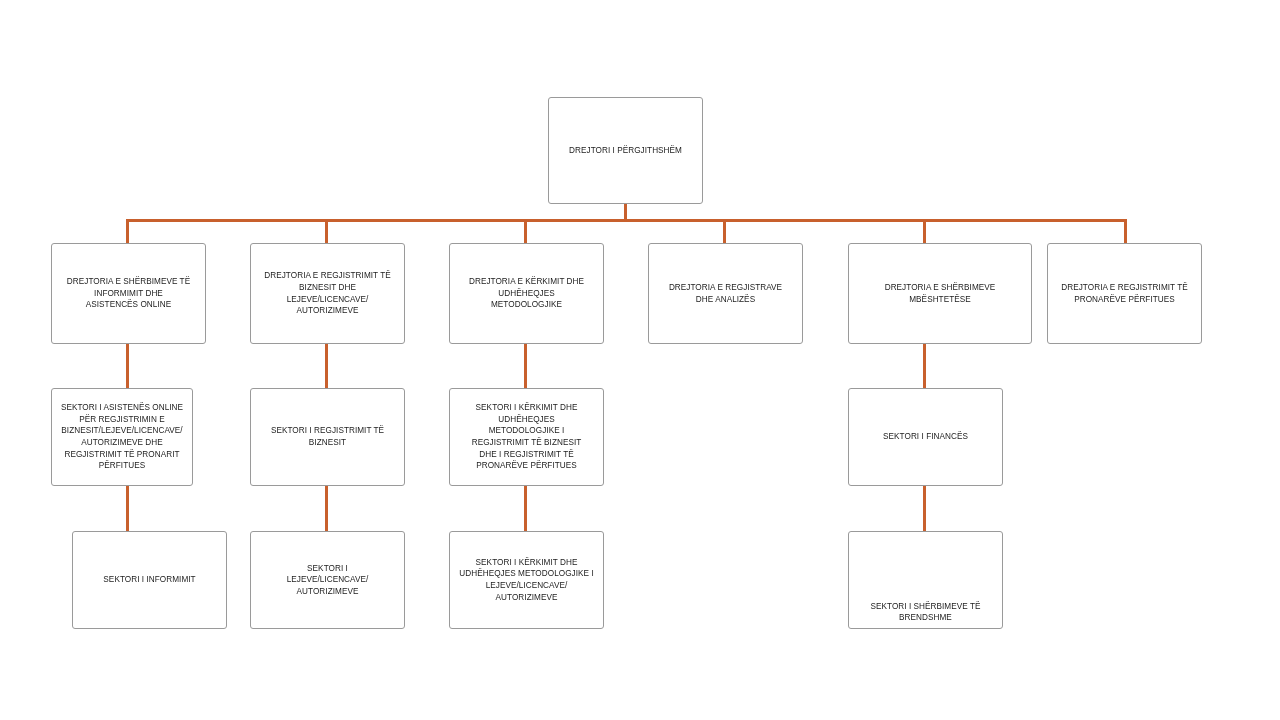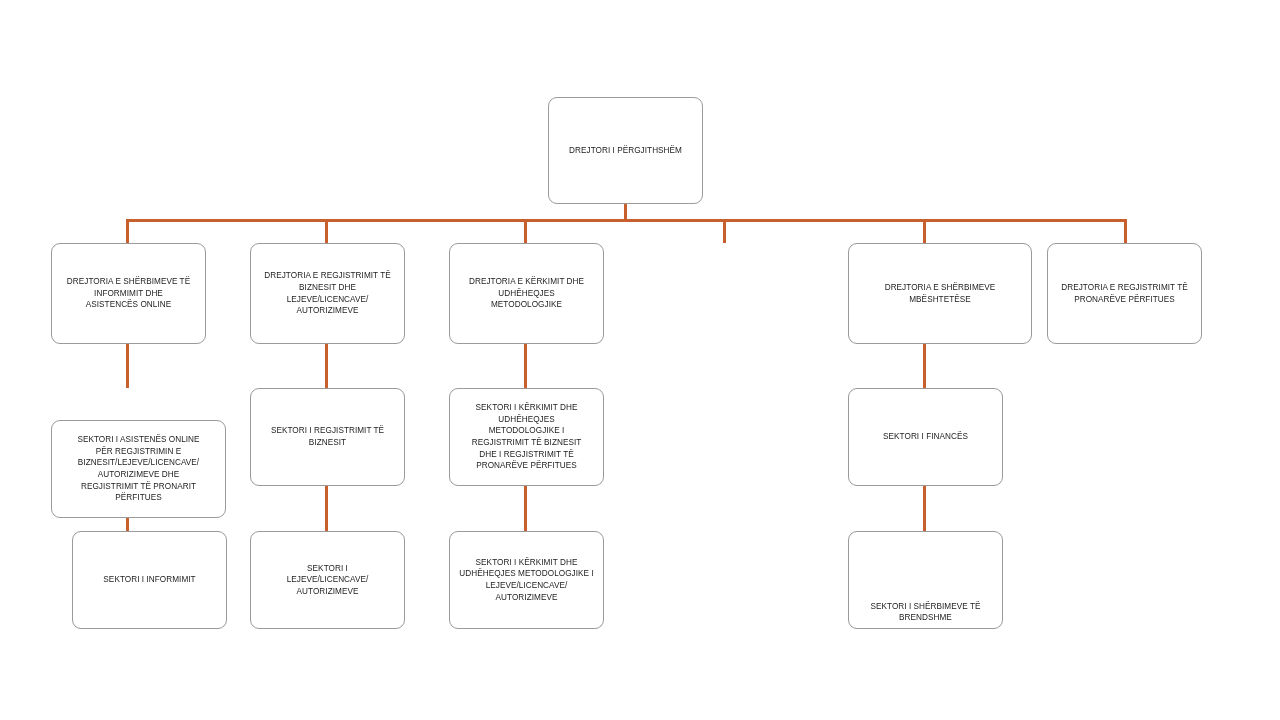--- a/index.html
+++ b/index.html
@@ -16,21 +16,21 @@
   #chart-canvas {
     position: relative;
     width: 1280px;
     height: 720px;
     background: #ffffff;
   }
   .node-box {
     position: absolute;
     box-sizing: border-box;
     border: 1px solid #9a9a9a;
-    border-radius: 9px;
+    border-radius: 3px;
     background: #ffffff;
     display: flex;
     align-items: center;
     justify-content: center;
     padding: 4px 7px;
     z-index: 3;
   }
   .node-label {
     font-size: 8.2px;
     line-height: 11.6px;
@@ -82,35 +82,39 @@
     <span class="node-label">DREJTORIA E REGJISTRIMIT TË
 BIZNESIT DHE
 LEJEVE/LICENCAVE/
 AUTORIZIMEVE</span>
   </div>
   <div class="node-box" style="left:449px; top:243px; width:155px; height:101px;justify-content:center;">
     <span class="node-label">DREJTORIA E KËRKIMIT DHE
 UDHËHEQJES
 METODOLOGJIKE</span>
   </div>
+  <div class="node-box" style="left:648px; top:243px; width:155px; height:101px;">
+    <span class="node-label">DREJTORIA E REGJISTRAVE
+DHE ANALIZËS</span>
+  </div>
   <div class="node-box" style="left:848px; top:243px; width:184px; height:101px;">
     <span class="node-label">DREJTORIA E SHËRBIMEVE
 MBËSHTETËSE</span>
   </div>
   <div class="node-box" style="left:1047px; top:243px; width:155px; height:101px;">
     <span class="node-label">DREJTORIA E REGJISTRIMIT TË
 PRONARËVE PËRFITUES</span>
   </div>
 
   <div class="connector vert" style="left:126px; top:344px; height:44px;"></div>
   <div class="connector vert" style="left:325px; top:344px; height:44px;"></div>
   <div class="connector vert" style="left:524px; top:344px; height:44px;"></div>
   <div class="connector vert" style="left:923px; top:344px; height:44px;"></div>
 
-  <div class="node-box" style="left:51px; top:388px; width:175px; height:98px;margin-top:32px;">
+  <div class="node-box" style="left:51px; top:388px; width:142px; height:98px;">
     <span class="node-label">SEKTORI I ASISTENËS ONLINE
 PËR REGJISTRIMIN E
 BIZNESIT/LEJEVE/LICENCAVE/
 AUTORIZIMEVE DHE
 REGJISTRIMIT TË PRONARIT
 PËRFITUES</span>
   </div>
   <div class="node-box" style="left:250px; top:388px; width:155px; height:98px;">
     <span class="node-label">SEKTORI I REGJISTRIMIT TË
 BIZNESIT</span>

